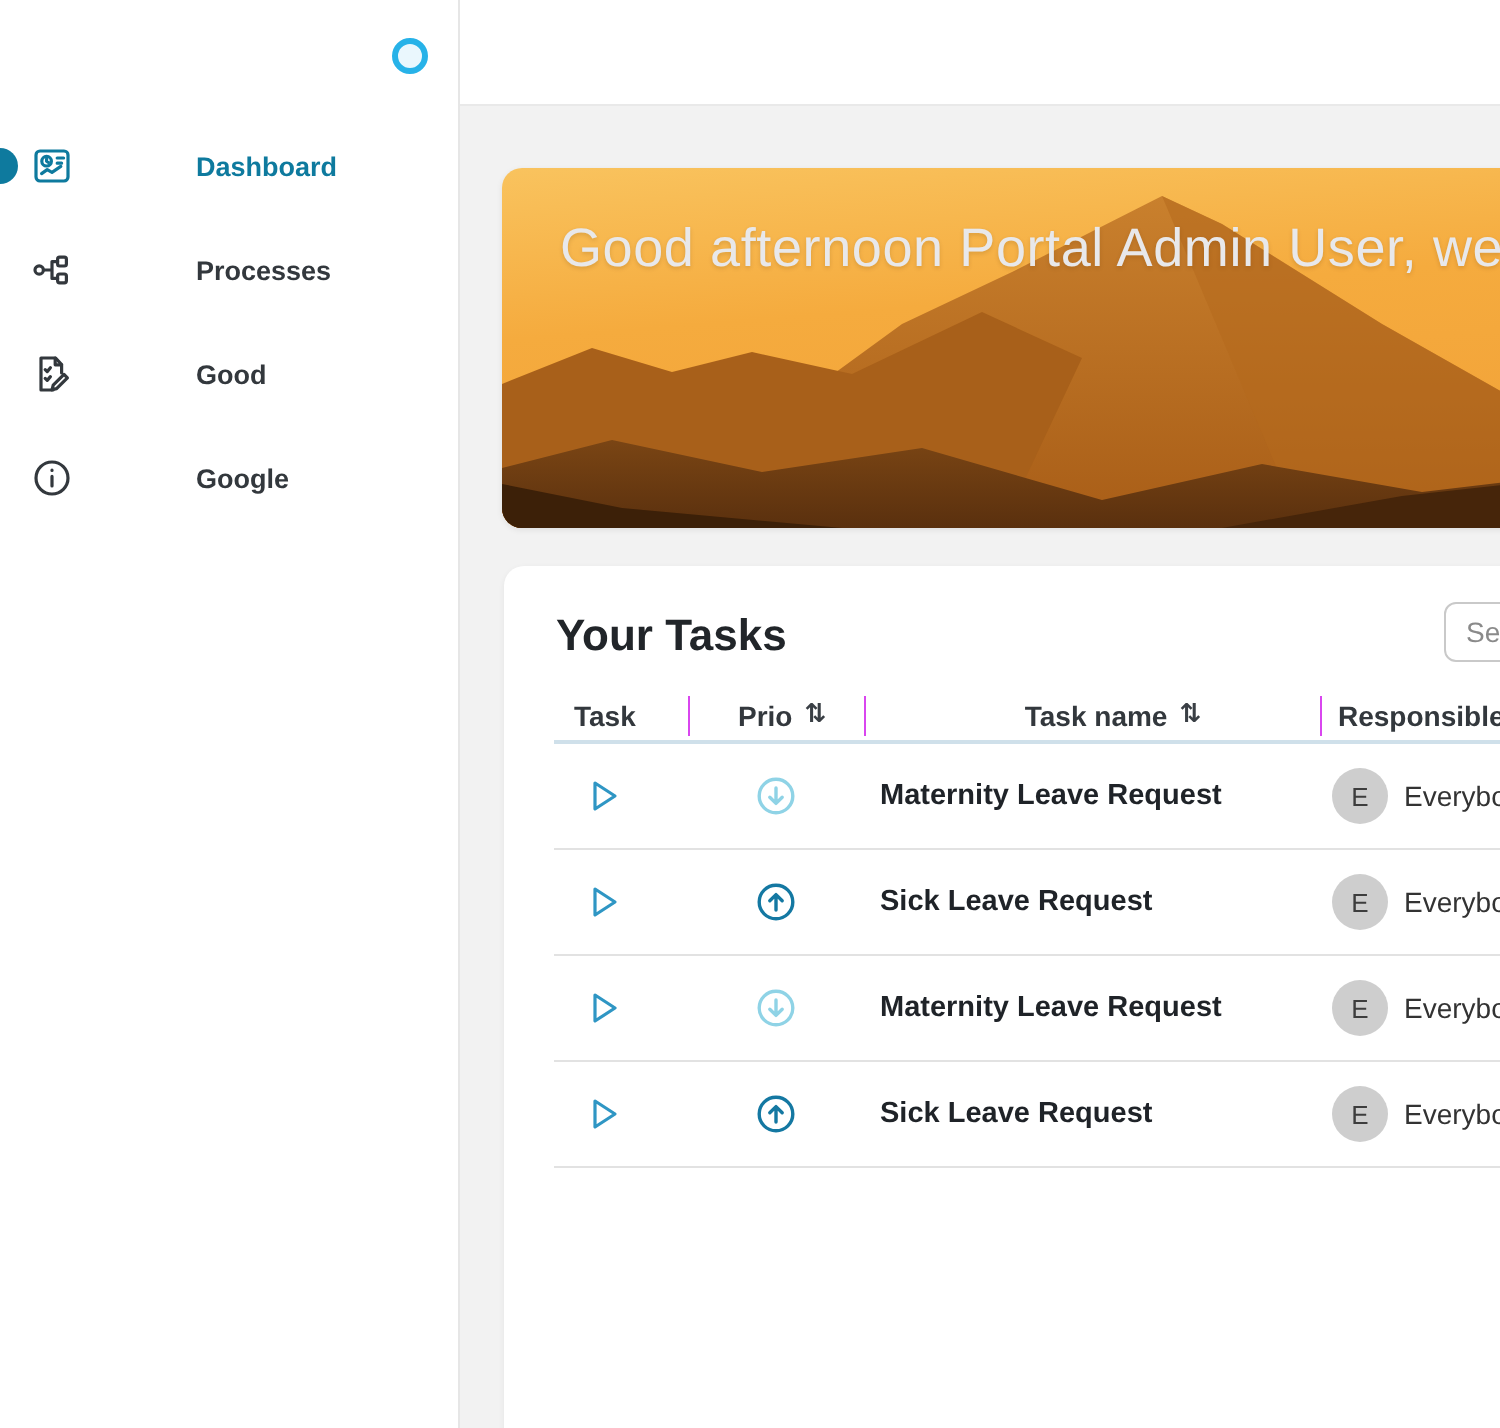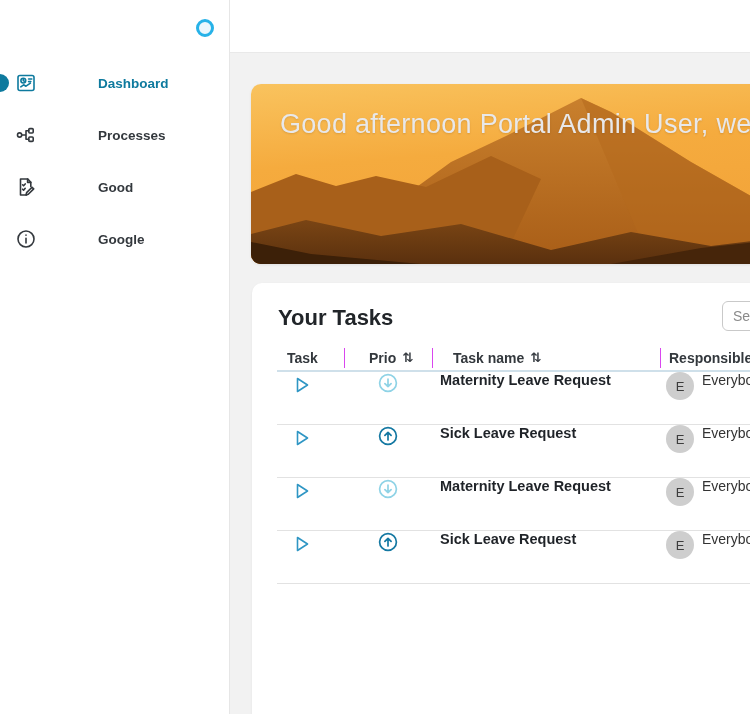--- a/index.html
+++ b/index.html
@@ -75,26 +75,26 @@
   .task-table { margin-left: 25px; }
   .t-row, .t-head {
     display: grid; grid-template-columns: 67px 88px 228px 1fr;
     align-items: center;
   }
   .t-head { height: 27px; border-bottom: 2px solid #cfe0ea; }
   .th { font-size: 14px; font-weight: 700; color: #33383d; display: flex; align-items: center; height: 20px; }
   .th.b { border-left: 1px solid #d946ef; }
   .th-start { padding-left: 10px; }
   .th-prio { padding-left: 24px; }
-  .th-task { padding-left: 20px; }
+  .th-task { padding-left: 20px; justify-content: center; }
   .th-resp { padding-left: 8px; }
   .sort-icon { font-size: 13px; color: #3a3f45; margin-left: 6px; font-family: "DejaVu Sans", sans-serif; }
 
   .t-row { height: 53px; border-bottom: 1px solid #e2e2e2; background: #fff; }
-  .cell { display: flex; height: 100%; }
+  .cell { display: flex; align-items: center; height: 100%; }
   .c-start { padding-left: 12px; }
   .start-btn { background: none; border: none; cursor: pointer; width: 26px; height: 26px; display: inline-flex; align-items: center; justify-content: center; padding: 0; }
   .start-btn svg { width: 20px; height: 20px; }
   .c-prio { justify-content: center; }
   .prio { width: 22px; height: 22px; display: inline-flex; }
   .prio svg { width: 22px; height: 22px; display: none; }
   .prio.high svg.up { display: inline; }
   .prio.low svg.down { display: inline; }
   .prio svg.up { color: #1478a2; }
   .prio svg.down { color: #8fd3e6; }

